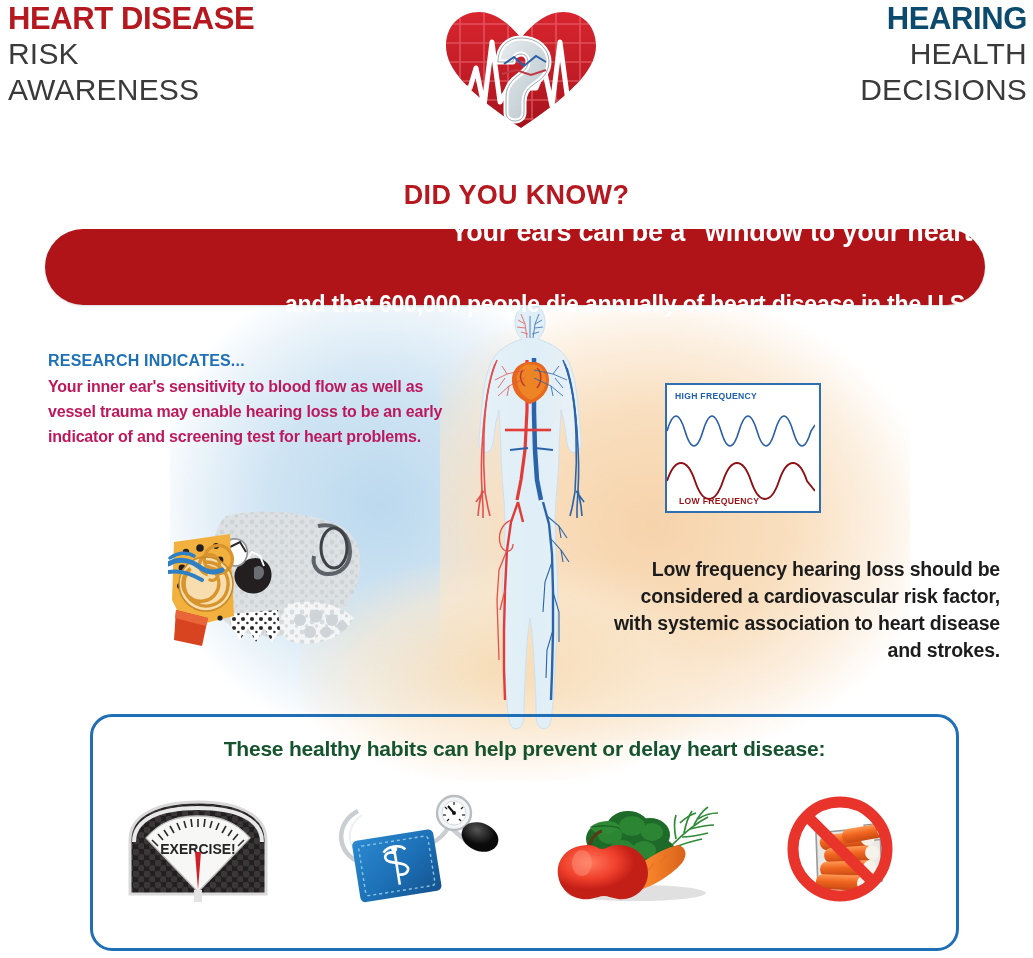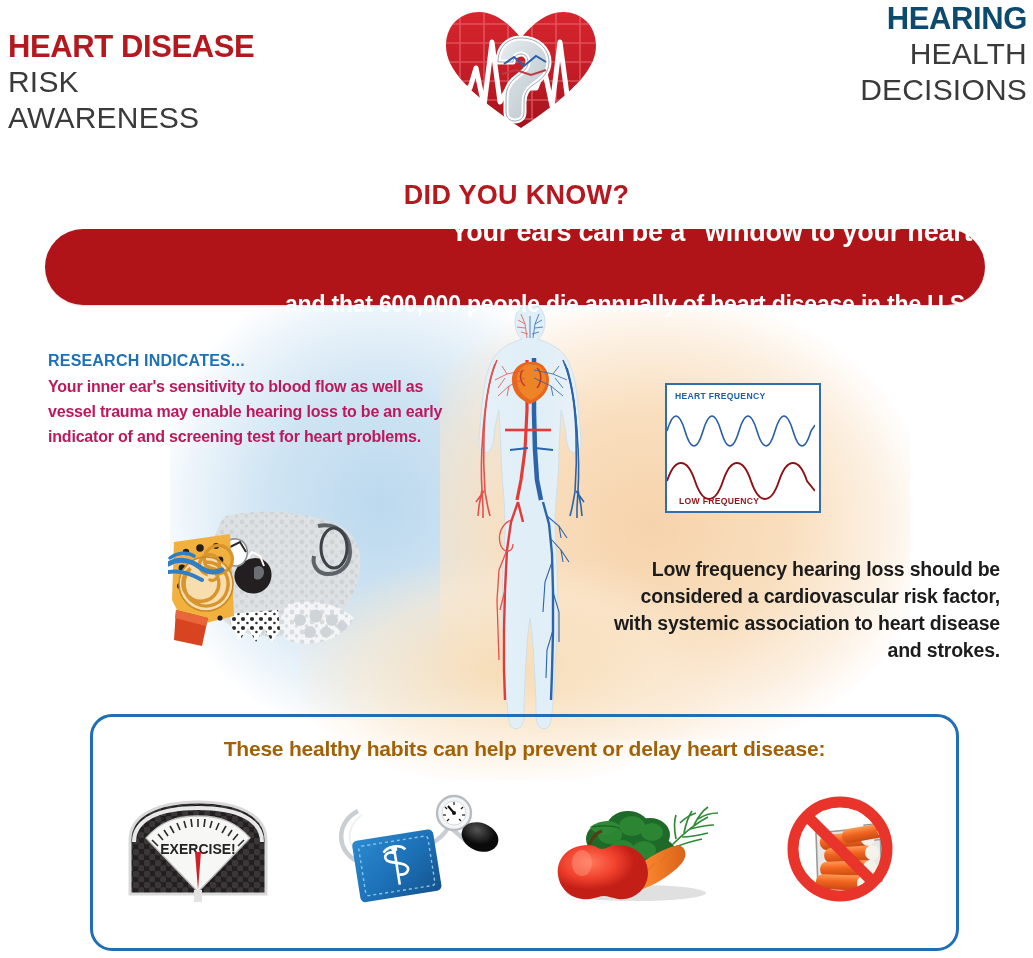--- a/index.html
+++ b/index.html
@@ -13,21 +13,21 @@
   
   .bg-wash{position:absolute;left:0;top:290px;width:1033px;height:470px;z-index:0;}
   .bg-blue{position:absolute;left:170px;top:0px;width:420px;height:430px;
     background:radial-gradient(ellipse at 50% 50%, #bcd9ee 0%, #cfe4f3 38%, rgba(216,233,245,0.55) 62%, rgba(255,255,255,0) 78%);}
   .bg-peach{position:absolute;left:440px;top:20px;width:470px;height:430px;
     background:radial-gradient(ellipse at 45% 50%, #f6d3ab 0%, #f9dfbf 38%, rgba(250,230,206,0.6) 62%, rgba(255,255,255,0) 78%);}
   .bg-peach2{position:absolute;left:300px;top:270px;width:420px;height:220px;
     background:radial-gradient(ellipse at 50% 50%, #f7dcb6 0%, rgba(250,232,207,0.6) 50%, rgba(255,255,255,0) 76%);}
 
   
-  .hdr-left{position:absolute;left:8px;top:2px;width:300px;text-align:left;z-index:5;margin-top:28px;}
+  .hdr-left{position:absolute;left:8px;top:2px;width:300px;text-align:left;z-index:5;}
   .hdr-right{position:absolute;right:6px;top:2px;width:330px;text-align:right;z-index:5;}
   .hdr-l1{font-size:31px;font-weight:bold;letter-spacing:-0.4px;line-height:34px;}
   .hdr-l2,.hdr-l3{font-size:30px;font-weight:300;color:#3a3a3a;line-height:36px;letter-spacing:0.2px;}
   .hdr-left .hdr-l1{color:#b5181e;}
   .hdr-right .hdr-l1{color:#0c4a6e;}
 
   
   .logo{position:absolute;left:436px;top:2px;width:170px;height:132px;z-index:6;}
 
   
@@ -62,21 +62,21 @@
   
   .ear{position:absolute;left:168px;top:508px;width:196px;height:142px;z-index:5;}
 
   
   .body-fig{position:absolute;left:455px;top:300px;width:150px;height:440px;z-index:4;}
 
   
   .habits{position:absolute;left:90px;top:714px;width:863px;height:231px;
     border:3px solid #1e6fb5;border-radius:22px;background:transparent;z-index:5;}
   .habits-h{position:absolute;left:0;top:20px;width:863px;text-align:center;
-    font-size:21px;font-weight:bold;color:#a16207;letter-spacing:-0.2px;}
+    font-size:21px;font-weight:bold;color:#14532d;letter-spacing:-0.2px;}
   .icons-row{position:absolute;left:0;top:62px;width:863px;height:140px;
     display:flex;align-items:center;justify-content:space-around;gap:8px;}
   .icon-cell{width:185px;height:130px;display:flex;align-items:center;justify-content:center;}
 </style>
 </head>
 <body>
 
 <div class="stage">
 
   <div class="bg-wash">
@@ -257,21 +257,21 @@
     <div class="research-p">Your inner ear's sensitivity to blood flow as well as vessel trauma may enable hearing loss to be an early indicator of and screening test for heart problems.</div>
   </div>
 
   <div class="freqbox">
     <svg width="148" height="122" viewBox="0 0 148 122">
       <path d="M0 46 C6 26 12 26 18 46 C24 66 30 66 36 46 C42 26 48 26 54 46 C60 66 66 66 72 46
                C78 26 84 26 90 46 C96 66 102 66 108 46 C114 26 120 26 126 46 C132 66 138 66 144 46 L148 40" fill="none" stroke="#2b5fa8" stroke-width="1.6"></path>
       <path d="M0 96 C8 72 20 72 28 96 C36 120 48 120 56 96 C64 72 76 72 84 96 C92 120 104 120 112 96
                C120 72 132 72 140 96 L148 106" fill="none" stroke="#8e1016" stroke-width="1.9"></path>
     </svg>
-    <div class="freq-lab freq-hi">HEART FREQUENCY</div>
+    <div class="freq-lab freq-hi">HIGH FREQUENCY</div>
     <div class="freq-lab freq-lo">LOW FREQUENCY</div>
   </div>
 
   <div class="ear">
     <svg width="196" height="142" viewBox="0 0 196 142">
       <defs>
         <pattern id="boneDots" width="9" height="9" patternUnits="userSpaceOnUse">
           <rect width="9" height="9" fill="#ffffff"></rect>
           <circle cx="3" cy="3" r="2.1" fill="#2c2c2c"></circle>
           <circle cx="7.4" cy="7" r="1.3" fill="#2c2c2c"></circle>

